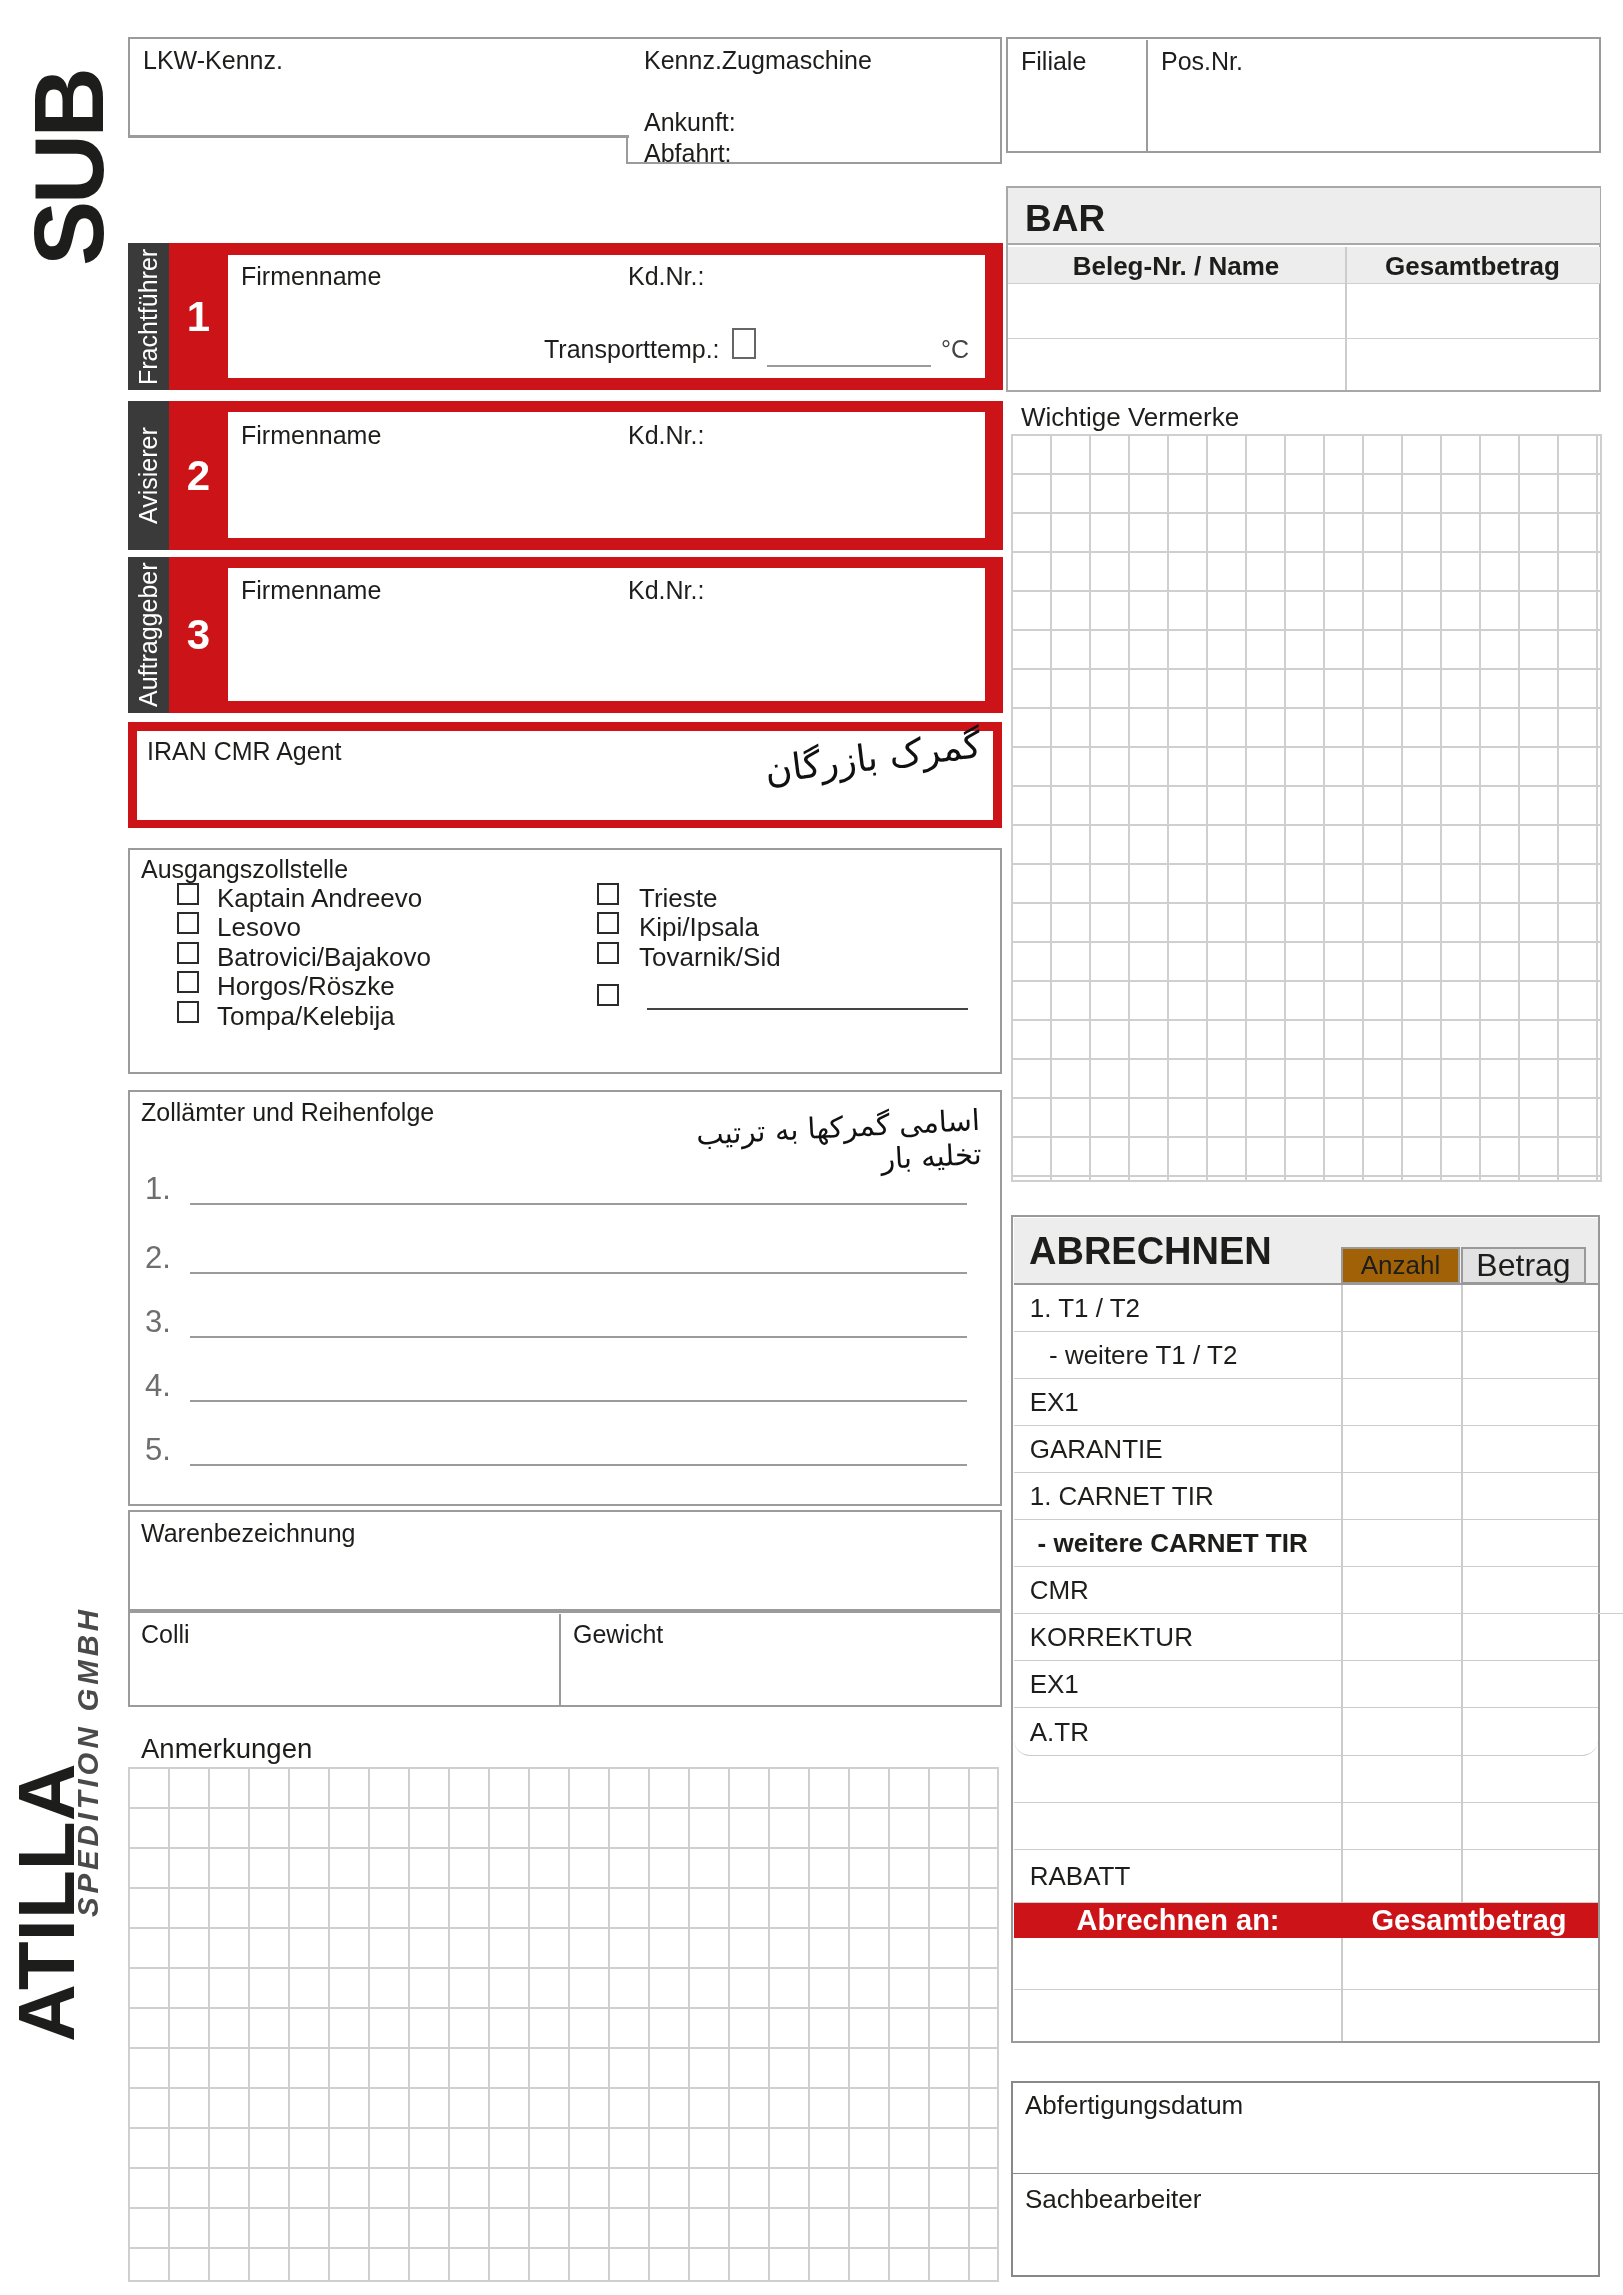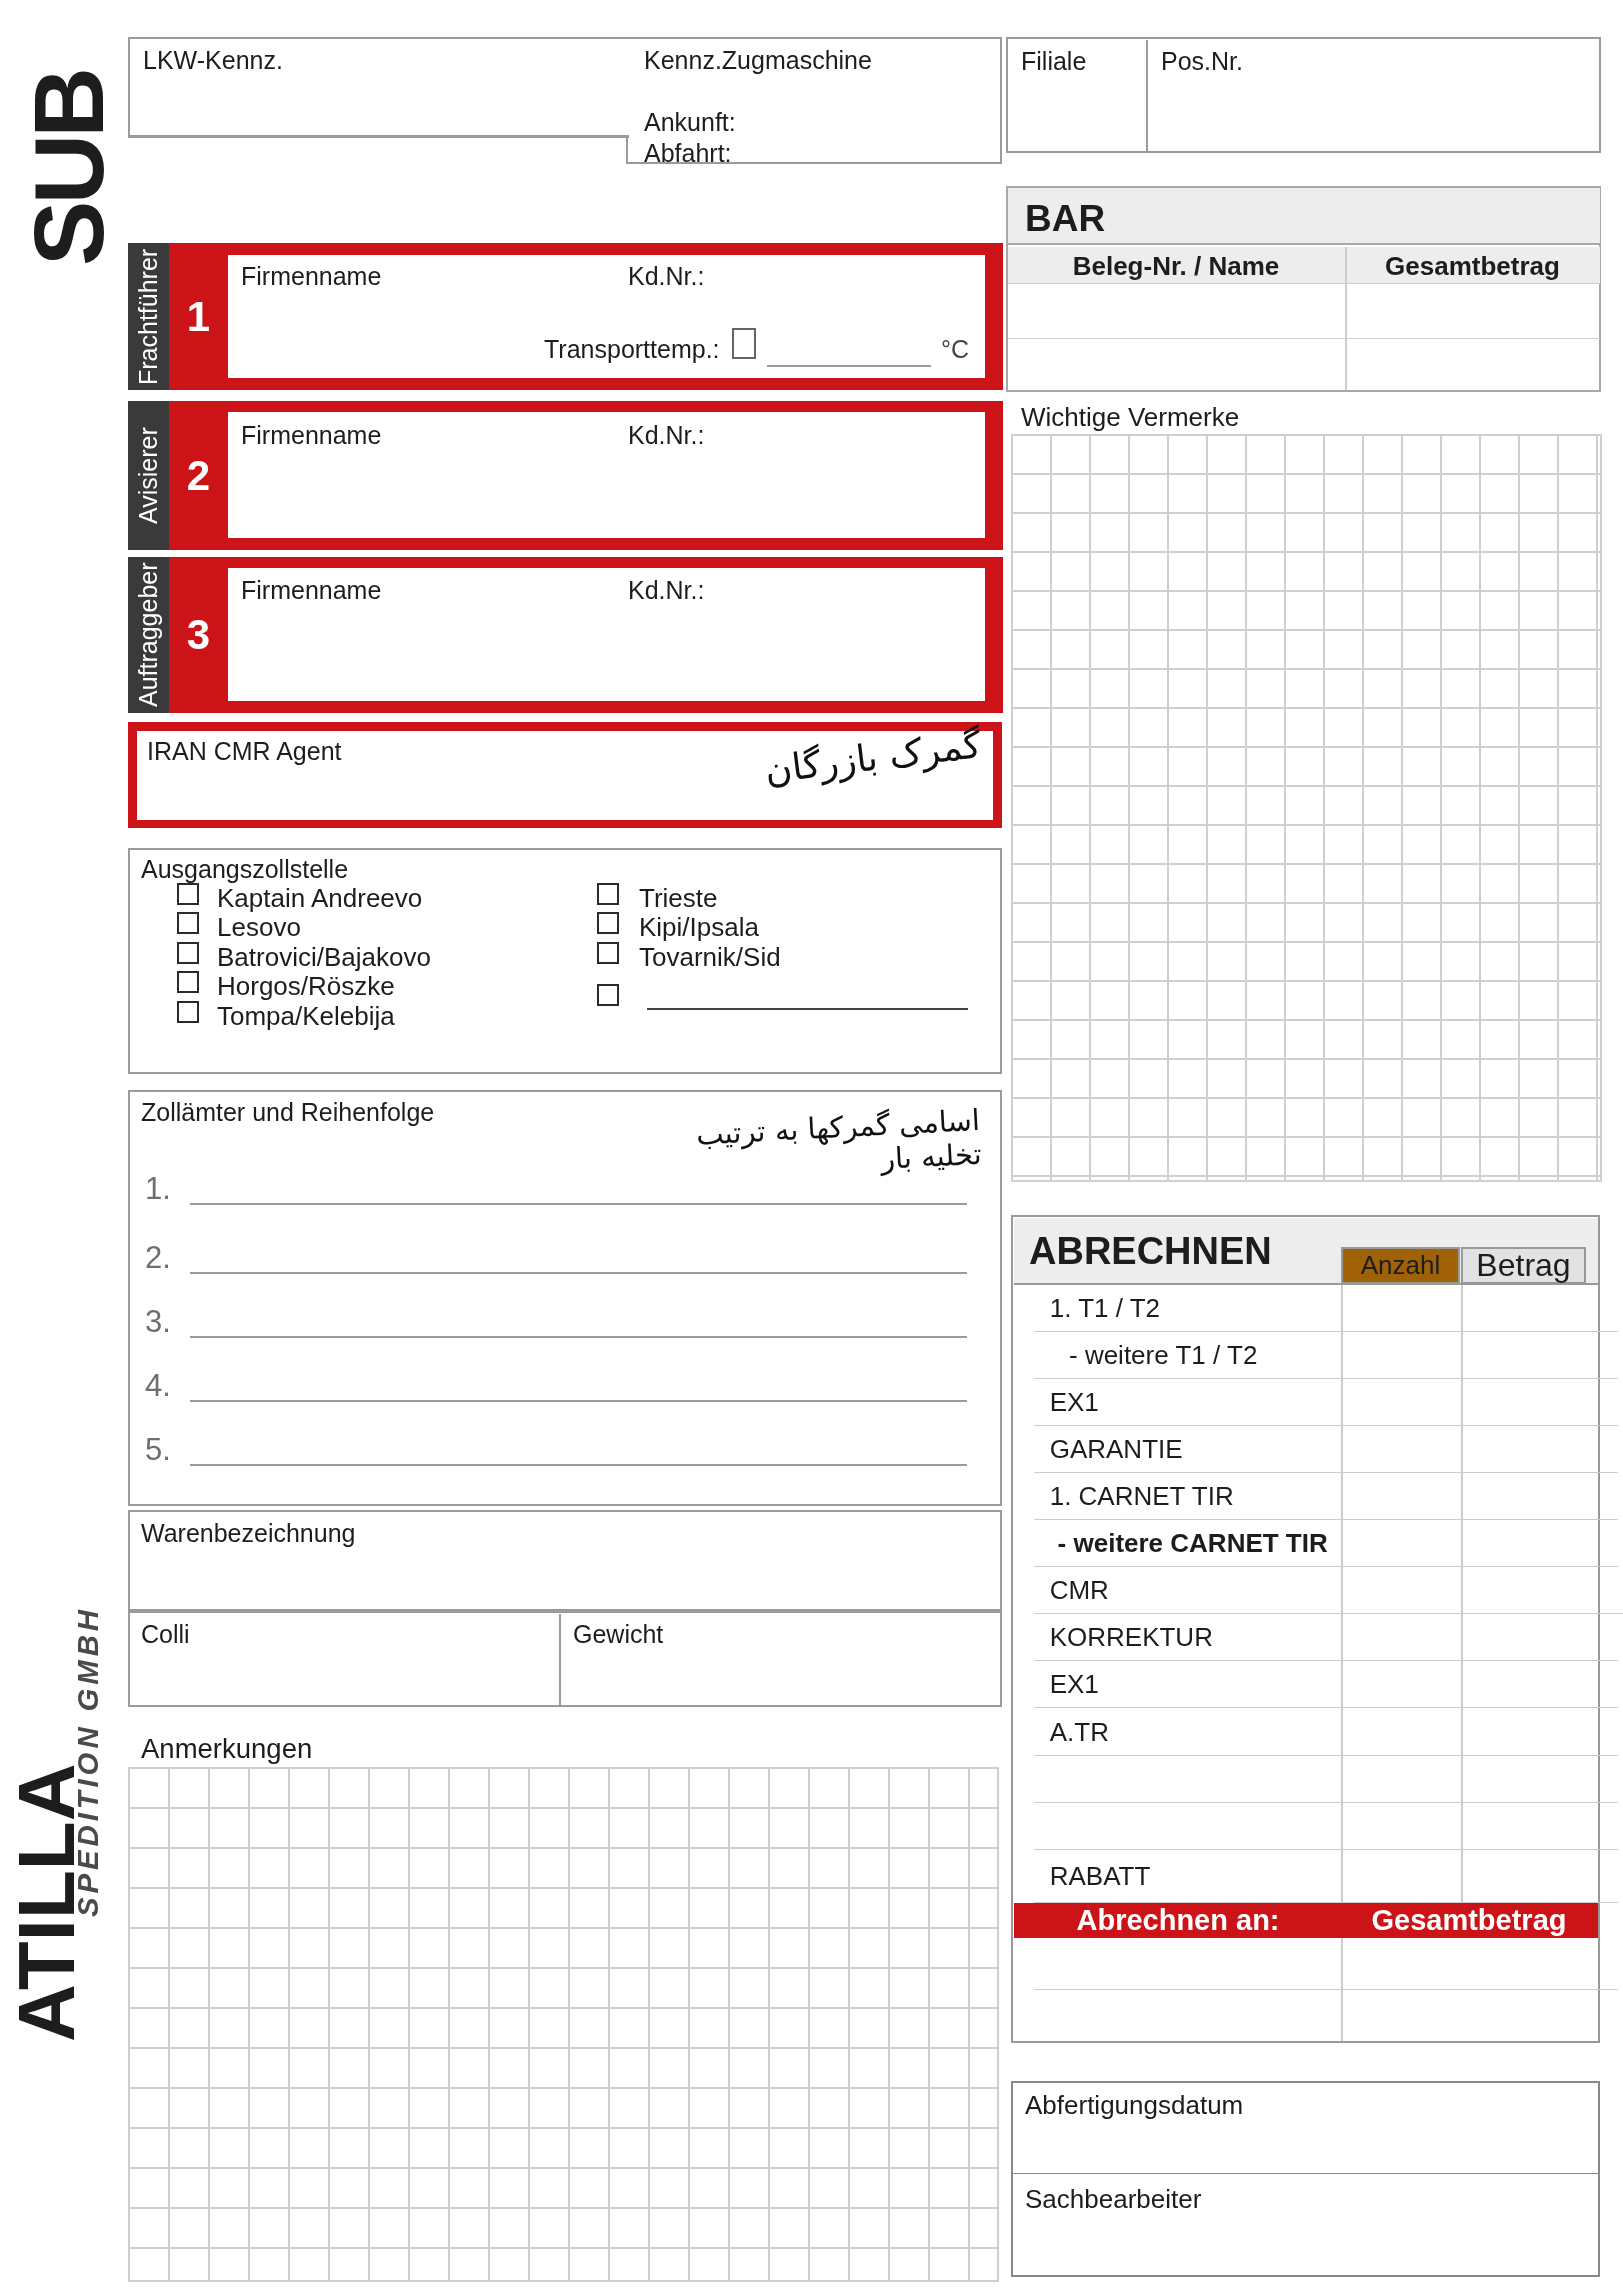--- a/index.html
+++ b/index.html
@@ -17,21 +17,21 @@
   .grid60 { background-image:
       repeating-linear-gradient(to right, #cfcfcf 0 2px, transparent 2px 39px),
       repeating-linear-gradient(to bottom, #cfcfcf 0 2px, transparent 2px 39px);
       border-right:2px solid #cfcfcf; border-bottom:2px solid #cfcfcf; }
   .grid605 { background-image:
       repeating-linear-gradient(to right, #cfcfcf 0 2px, transparent 2px 40px),
       repeating-linear-gradient(to bottom, #cfcfcf 0 2px, transparent 2px 40px);
       border-right:2px solid #cfcfcf; border-bottom:2px solid #cfcfcf; }
   .cell-center { display:flex; align-items:center; justify-content:center; }
   .row-label { display:flex; align-items:center; padding-left:15.7px; font-size:26px; }
-  .abr-row { border-bottom:1.3px solid #cccccc;margin-left:20px; }
+  .abr-row { border-bottom:1.3px solid #cccccc; }
   .vdiv { width:2px; background:#cccccc; }
   .hand { font-family:"DejaVu Sans", sans-serif; direction:rtl; color:#111; }
   .numgray { color:#6e6e6e; font-size:31px; }
   .checkitem-label { font-size:26px; }
 </style>
 </head>
 <body>
 
 <div class="abs vtext" style="left:26px; top:27.5px; width:86px; height:281px; font-size:98px; font-weight:bold; letter-spacing:-3.9px; line-height:86px;">SUB</div>
 
@@ -155,21 +155,21 @@
 
 <div class="abs abr-row row-label" style="left:1014px; top:1285px; width:584px; height:47px;">1. T1 / T2</div>
 <div class="abs abr-row row-label" style="left:1014px; top:1332px; width:584px; height:47px; padding-left:35px;">- weitere T1 / T2</div>
 <div class="abs abr-row row-label" style="left:1014px; top:1379px; width:584px; height:47px;">EX1</div>
 <div class="abs abr-row row-label" style="left:1014px; top:1426px; width:584px; height:47px;">GARANTIE</div>
 <div class="abs abr-row row-label" style="left:1014px; top:1473px; width:584px; height:47px;">1. CARNET TIR</div>
 <div class="abs abr-row row-label" style="left:1014px; top:1520px; width:584px; height:47px; padding-left:23.6px;font-weight:bold;">- weitere CARNET TIR</div>
 <div class="abs abr-row row-label" style="left:1014px; top:1567px; width:648px; height:47px;">CMR</div>
 <div class="abs abr-row row-label" style="left:1014px; top:1614px; width:584px; height:47px;">KORREKTUR</div>
 <div class="abs abr-row row-label" style="left:1014px; top:1661px; width:584px; height:47px;">EX1</div>
-<div class="abs abr-row row-label" style="left:1014px; top:1709px; width:584px; height:47px;">A.TR</div>
+<div class="abs abr-row row-label" style="left:1014px; top:1709px; width:584px; height:47px;border-radius:16px;">A.TR</div>
 <div class="abs abr-row" style="left:1014px; top:1756px; width:584px; height:47px;"></div>
 <div class="abs abr-row" style="left:1014px; top:1803px; width:584px; height:47px;"></div>
 <div class="abs abr-row row-label" style="left:1014px; top:1850px; width:584px; height:53px;">RABATT</div>
 
 <div class="abs vdiv" style="left:1341px; top:1285px; height:618px;"></div>
 <div class="abs vdiv" style="left:1461px; top:1285px; height:618px;"></div>
 
 <div class="abs redfill" style="left:1014px; top:1903px; width:584px; height:35px;"></div>
 <div class="abs cell-center b" style="left:1014px; top:1903px; width:328px; height:35px; color:#fff; font-size:29px;">Abrechnen an:</div>
 <div class="abs cell-center b" style="left:1341px; top:1903px; width:256px; height:35px; color:#fff; font-size:29px;">Gesamtbetrag</div>

